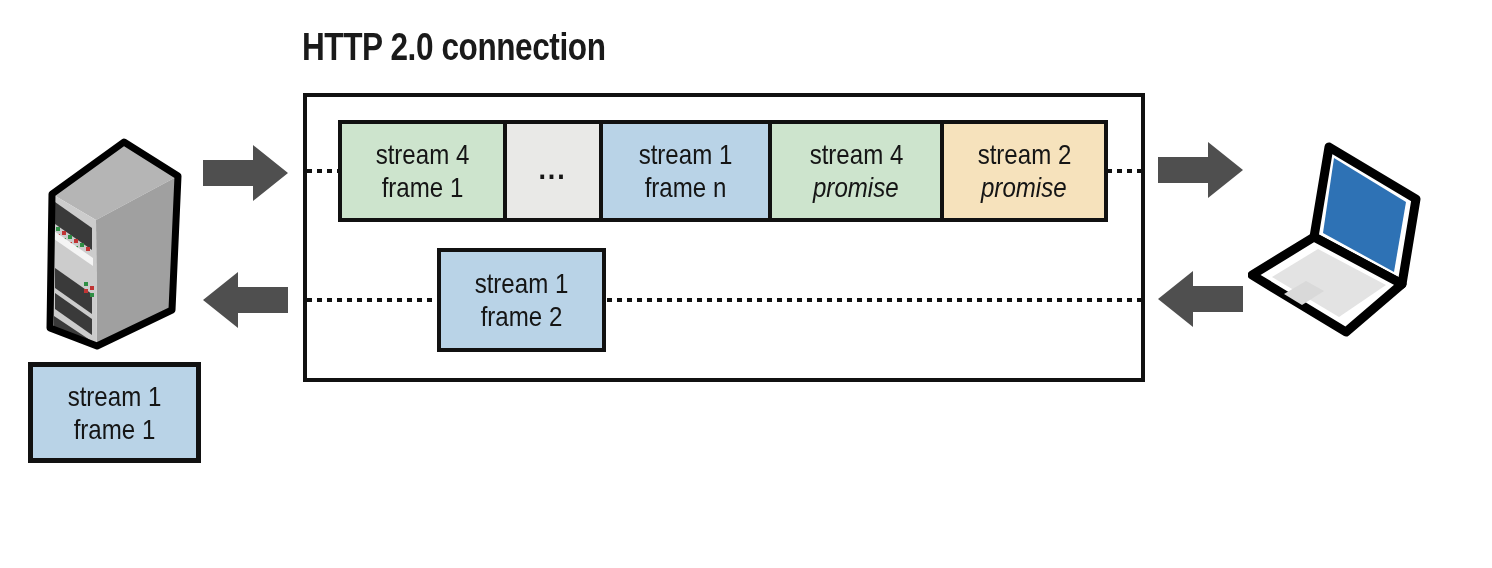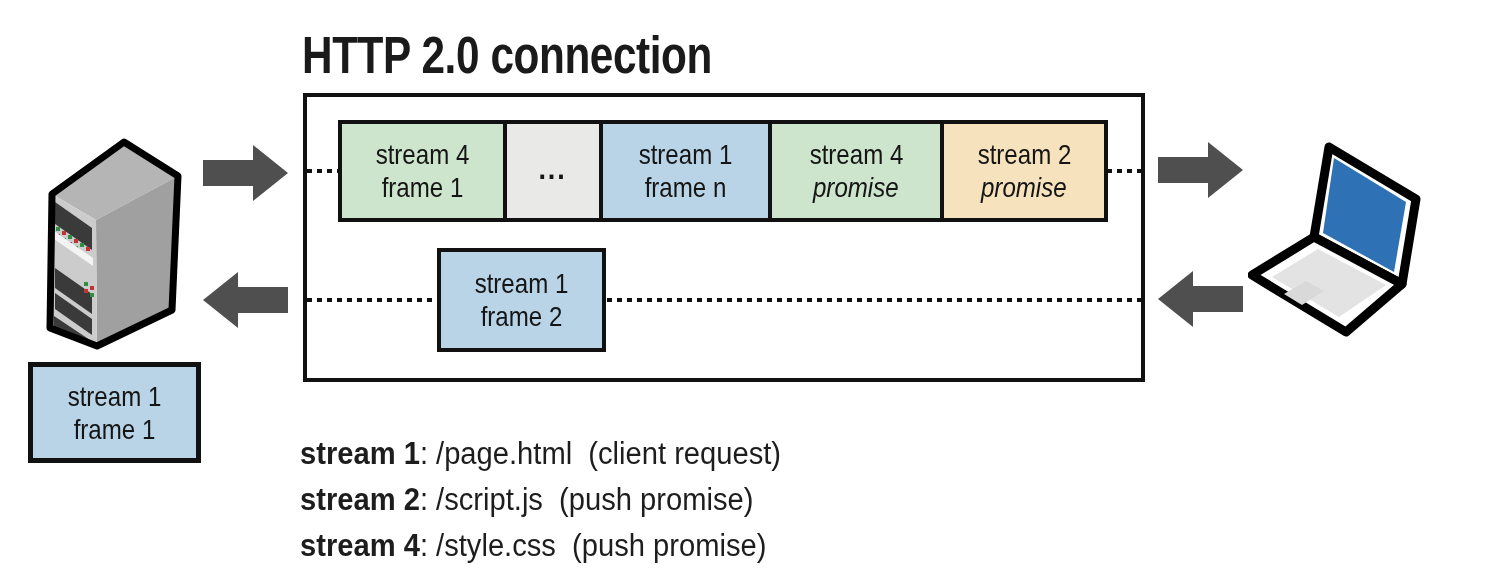--- a/index.html
+++ b/index.html
@@ -3,21 +3,21 @@
 <meta charset="utf-8">
 <style>
   html,body{margin:0;padding:0;background:#ffffff;}
   .stage{
     position:relative; width:1492px; height:568px; background:#ffffff;
     font-family:"Liberation Sans", sans-serif; color:#1a1a1a; overflow:hidden;
   }
   .abs{position:absolute;}
 
   
-  .title{position:absolute; left:302px; top:26px; font-size:51px; font-weight:bold; white-space:nowrap;}
+  .title{position:absolute; left:302px; top:26px; font-size:38px; font-weight:bold; white-space:nowrap;}
   .title .tx{display:inline-block; transform:scaleX(0.83); transform-origin:left center; letter-spacing:-0.5px;}
 
   
   .outer-box{
     position:absolute; left:303px; top:93px; width:842px; height:289px;
     box-sizing:border-box; border:4px solid #111; background:transparent; z-index:0;
   }
 
   
   .dotline{
@@ -151,19 +151,14 @@
   <svg class="abs" style="left:1248px; top:142px;" width="175" height="195" viewBox="0 0 175 195">
 
     <polygon points="81,5 168,57 154,142 66,95" fill="#ffffff" stroke="#000" stroke-width="9" stroke-linejoin="round"></polygon>
     <polygon points="86,16 158,60 146,130 75,91" style="fill: rgb(46, 114, 181);"></polygon>
 
     <polygon points="4,133 66,95 154,142 98,190" fill="#ffffff" stroke="#000" stroke-width="9" stroke-linejoin="round"></polygon>
     <polygon points="24,135 70,107 138,143 91,175" fill="#e3e3e3"></polygon>
     <polygon points="36,152 58,139 76,149 54,163" fill="#d9d9d9"></polygon>
   </svg>
 
-  <div class="legend">
-    <div class="row"><span class="s">stream 1</span><span>: /page.html  (client request)</span></div>
-    <div class="row"><span class="s">stream 2</span><span>: /script.js  (push promise)</span></div>
-    <div class="row"><span class="s">stream 4</span><span>: /style.css  (push promise)</span></div>
-  </div>
 
 </div>
 
 </body></html>

